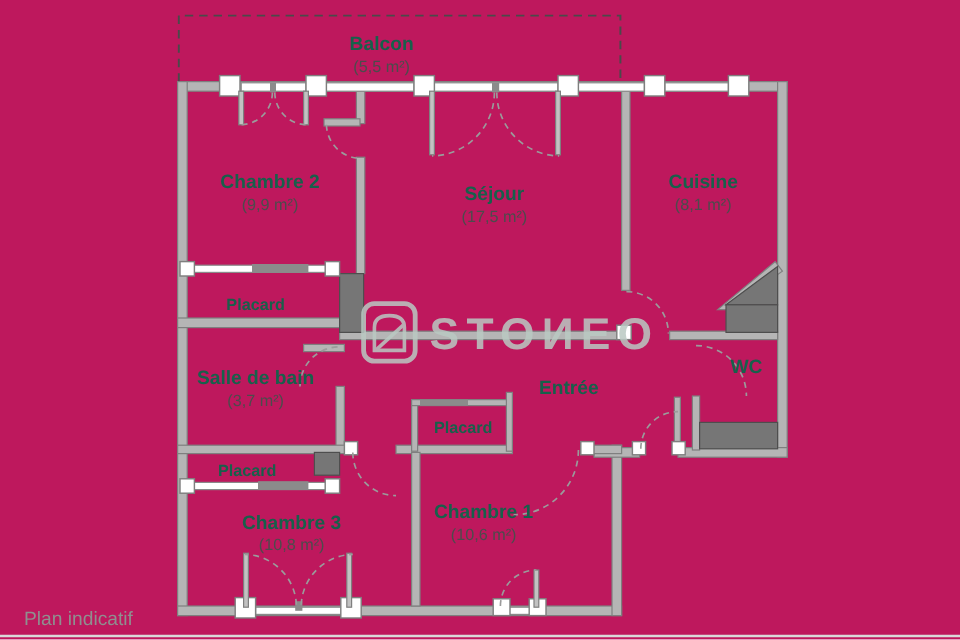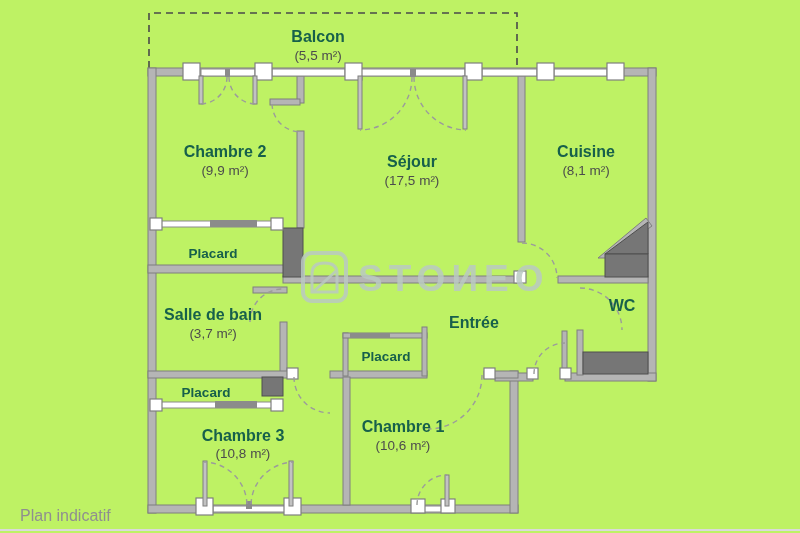--- a/index.html
+++ b/index.html
@@ -1,16 +1,16 @@
 <!DOCTYPE html>
 <html><head>
 <meta charset="utf-8">
 <style>
   html,body{margin:0;padding:0;background:#ffffff;}
-  .stage{position:relative;width:800px;height:533px;background:#bef264;overflow:hidden;
+  .stage{position:relative;width:800px;height:533px;background:#be185d;overflow:hidden;
          font-family:"Liberation Sans", sans-serif;}
   svg{position:absolute;left:0;top:0;}
   text{font-family:"Liberation Sans", sans-serif;}
   .room-name{fill:#17604b;font-weight:bold;font-size:16px;}
   .room-area{fill:#4c4c4c;font-size:13.5px;}
   .closet{fill:#17604b;font-weight:bold;font-size:13.5px;}
   .wall{fill:#b5b5b5;stroke:#7f7f7f;stroke-width:1;}
   .duct{fill:#767676;stroke:#4e4e4e;stroke-width:1;}
   .win{fill:#ffffff;stroke:#8a8a8a;stroke-width:1;}
   .post{fill:#ffffff;stroke:#7f7f7f;stroke-width:1.2;}

